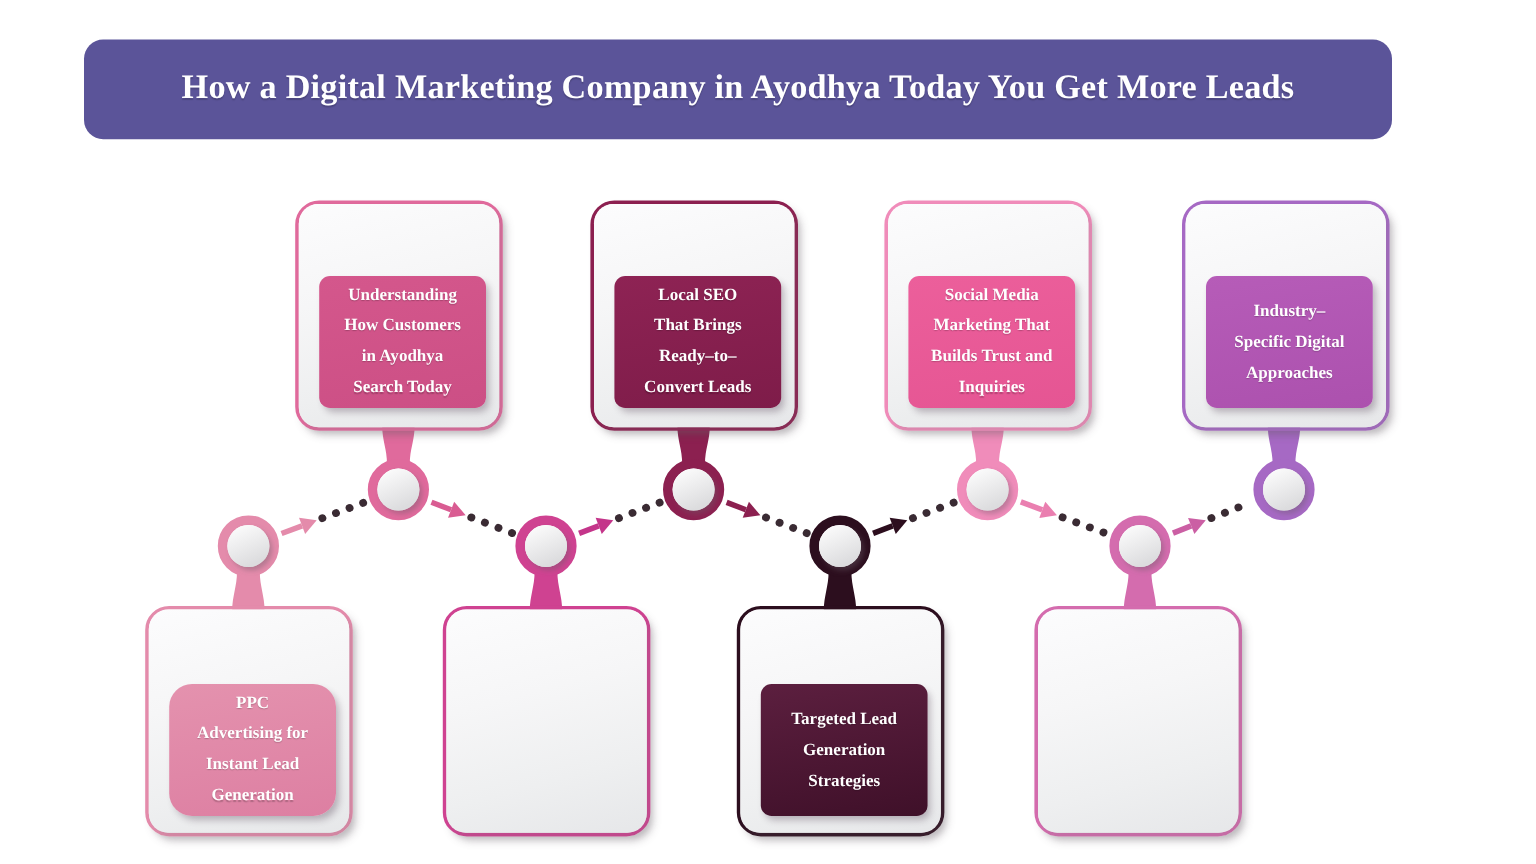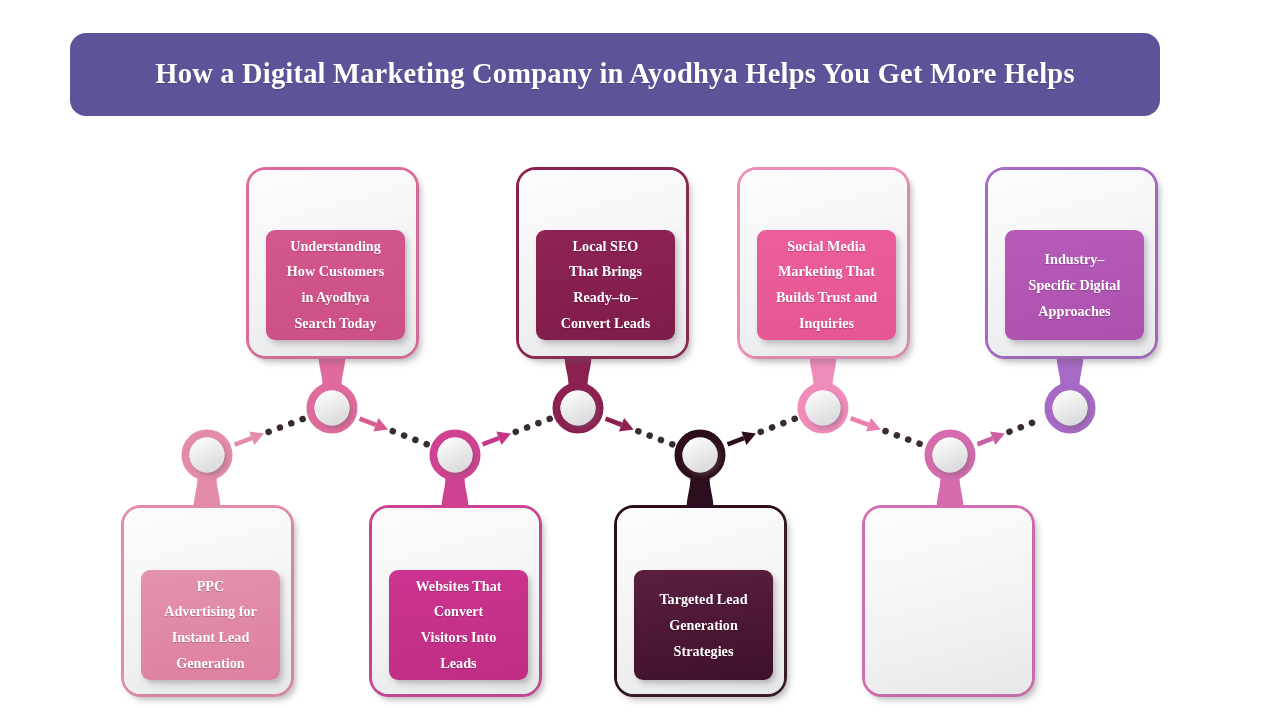--- a/index.html
+++ b/index.html
@@ -115,21 +115,21 @@
 
   .lb-4line { line-height: 1.80; }
   .lb-3line { line-height: 1.85; }
 </style>
 </head>
 <body style="background: rgb(255, 255, 255);">
 
 <div id="stage" style="background: rgb(255, 255, 255);">
 
   <div id="title-bar" style="background: rgb(91, 84, 153);">
-    <div id="title-text" style="color: rgb(255, 255, 255);">How a Digital Marketing Company in Ayodhya Helps You Get More Helps</div>
+    <div id="title-text" style="color: rgb(255, 255, 255);">How a Digital Marketing Company in Ayodhya Today You Get More Leads</div>
   </div>
 
   <svg id="connectors" viewBox="0 0 1280 720" width="1280" height="720">
       <defs>
         <linearGradient id="cg1" x1="0" y1="0" x2="0.45" y2="1">
           <stop offset="0%" stop-color="#ffffff"></stop>
           <stop offset="100%" stop-color="#dcdcde"></stop>
         </linearGradient>
         <linearGradient id="cg2" x1="0" y1="0" x2="0.45" y2="1">
           <stop offset="0%" stop-color="#ffffff"></stop>
@@ -224,44 +224,41 @@
         <circle cx="1070" cy="408" r="21.5" fill="none" stroke="#a669c4" stroke-width="8"></circle>
         <circle cx="1070" cy="408" r="17.5" fill="url(#cg8)" filter="url(#softshadow)"></circle>
       </g>
     </svg>
 
   <div id="nodes">
       <div class="node row-bottom" style="left: 121px; top: 505px; width: 173px; height: 192px;">
         <div class="card" style="border-color: rgb(228, 139, 171);">
           <div class="card-inner-shadowpad"></div>
           <div class="card-face"></div>
-          <div class="label-box lb-4line" title="PPC Advertising for Instant Lead Generation" style="background: linear-gradient(170deg, rgb(228, 146, 174) 0%, rgb(221, 127, 162) 100%);">
+          <div class="label-box lb-4line" title="PPC Advertising for Instant Lead Generation" style="background: linear-gradient(170deg, rgb(228, 146, 174) 0%, rgb(221, 127, 162) 100%); border-radius: 19px;">
             <div>PPC<br>Advertising for<br>Instant Lead<br>Generation</div>
           </div>
         </div>
       </div>
       <div class="node row-top" style="left: 246px; top: 167px; width: 173px; height: 192px;">
         <div class="card" style="border-color: rgb(224, 106, 156);">
           <div class="card-inner-shadowpad"></div>
           <div class="card-face"></div>
           <div class="label-box lb-4line" title="Understanding How Customers in Ayodhya Search Today" style="background: linear-gradient(170deg, rgb(212, 87, 140) 0%, rgb(204, 79, 133) 100%);">
             <div>Understanding<br>How Customers<br>in Ayodhya<br>Search Today</div>
           </div>
         </div>
       </div>
       <div class="node row-bottom" style="left: 369px; top: 505px; width: 173px; height: 192px;">
         <div class="card" style="border-color: rgb(207, 66, 145);">
           <div class="card-inner-shadowpad"></div>
           <div class="card-face"></div>
-          <div class="label-box lb-4line" title="Websites That Convert Visitors Into Leads" style="background: linear-gradient(170deg, rgb(203, 52, 144) 0%, rgb(192, 45, 133) 100%);">
-            <div>Websites That<br>Convert<br>Visitors Into<br>Leads</div>
-          </div>
-        </div>
-      </div>
-      <div class="node row-top" style="left: 516px; top: 167px; width: 173px; height: 192px;">
+        </div>
+      </div>
+      <div class="node row-top" style="left: 492px; top: 167px; width: 173px; height: 192px;">
         <div class="card" style="border-color: rgb(140, 32, 80);">
           <div class="card-inner-shadowpad"></div>
           <div class="card-face"></div>
           <div class="label-box lb-4line" title="Local SEO That Brings Ready-to-Convert Leads" style="background: linear-gradient(170deg, rgb(142, 35, 84) 0%, rgb(126, 28, 73) 100%);">
             <div>Local SEO<br>That Brings<br>Ready–to–<br>Convert Leads</div>
           </div>
         </div>
       </div>
       <div class="node row-bottom" style="left: 614px; top: 505px; width: 173px; height: 192px;">
         <div class="card" style="border-color: rgb(44, 14, 30);">

